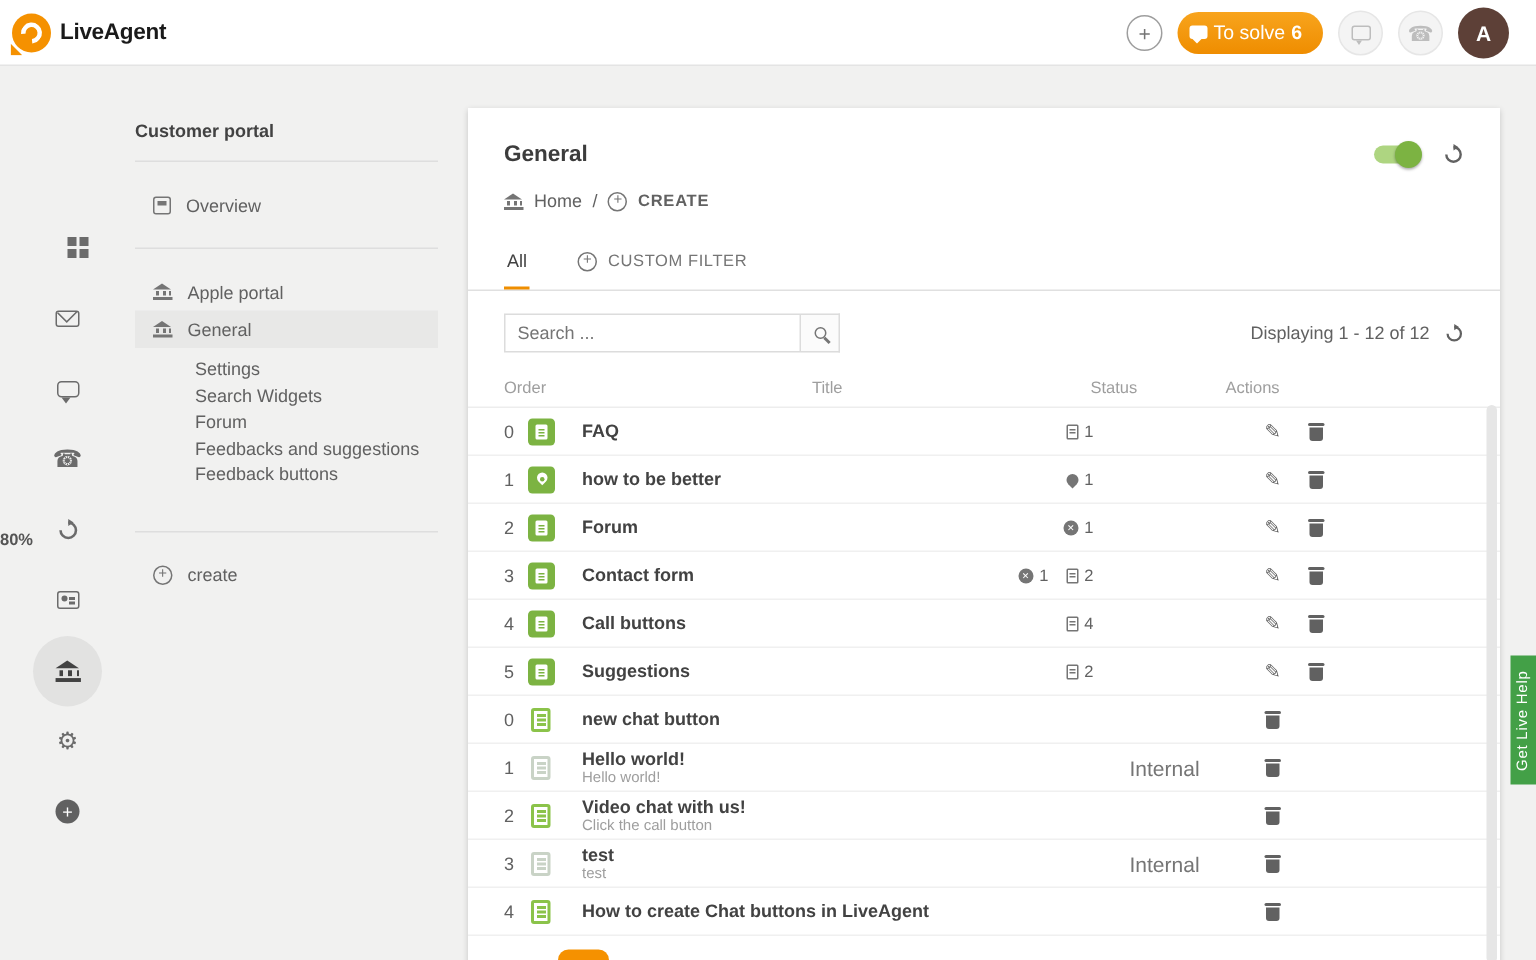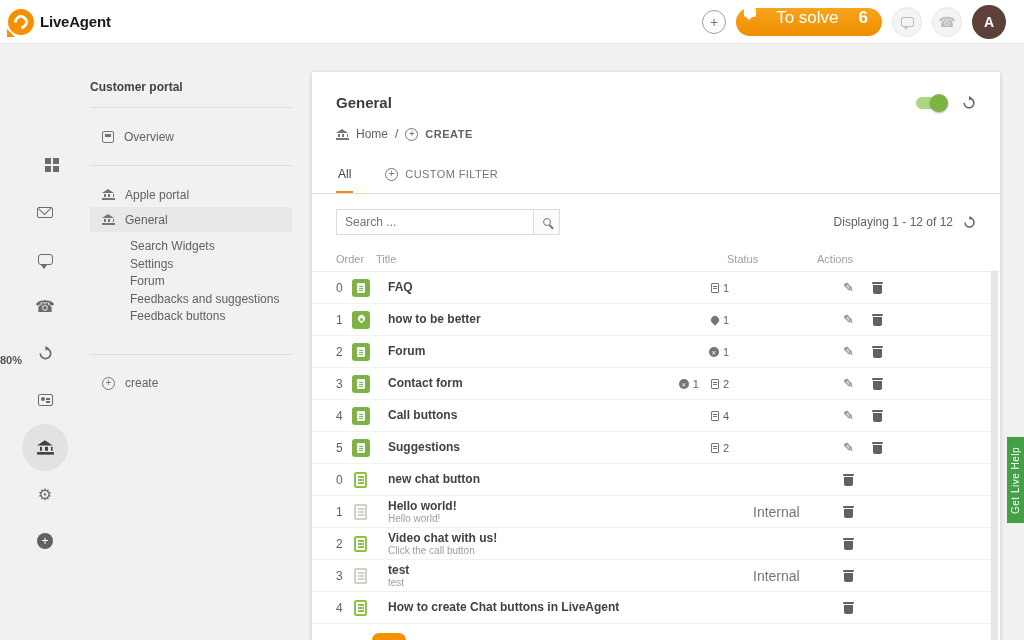--- a/index.html
+++ b/index.html
@@ -22,22 +22,22 @@
             border-radius:50%; border-bottom-color:transparent; transform:rotate(40deg); }
   .logo-mark::before { content:""; position:absolute; left:-1px; bottom:-2px; width:8px; height:8px;
             background:#f59100; clip-path:polygon(0 100%, 100% 0, 100% 100%); transform:rotate(90deg); }
   .logo-text { font-size:15px; font-weight:bold; color:#1a1a1a; letter-spacing:-.2px; }
   .logo-text b { font-weight:bold; }
 
   .topbar-right { display:flex; align-items:center; gap:10px; }
   .tb-circle { border-radius:50%; display:flex; align-items:center; justify-content:center; background:#fff; }
   .tb-circle.outline { width:24px; height:24px; border:1px solid #9e9e9e; color:#757575; font-size:14px; line-height:1; }
   .tb-circle.soft { width:30px; height:30px; border:1px solid #e6e6e6; background:#f4f4f4; color:#c0c0c0; }
-  .to-solve { height:28px; border:none; border-radius:14px; padding:0 14px 0 8px; display:flex; gap:20px;
-              background:linear-gradient(180deg,#f8a41d,#ef8d00); color:#fff; font-size:17px; }
+  .to-solve { height:28px; border:none; border-radius:14px; padding:0 14px 0 8px; display:flex; align-items:center; gap:4px;
+              background:linear-gradient(180deg,#f8a41d,#ef8d00); color:#fff; font-size:13px; }
   .to-solve b { font-weight:bold; }
   .ts-bubble { width:12px; height:9px; background:#fff; border-radius:2px; position:relative; display:inline-block; }
   .ts-bubble::after { content:""; position:absolute; left:2px; bottom:-3px; border-left:3px solid transparent;
               border-right:3px solid transparent; border-top:3px solid #fff; }
   .mini-bubble { width:13px; height:10px; border:1.5px solid #bdbdbd; border-radius:2px; position:relative; display:inline-block; }
   .mini-bubble::after { content:""; position:absolute; left:2px; bottom:-4px; border-left:2.5px solid transparent;
               border-right:2.5px solid transparent; border-top:3px solid #bdbdbd; }
   .mini-phone { font-size:14px; color:#bdbdbd; }
   .avatar { width:34px; height:34px; border-radius:50%; border:none; background:#5d4037; color:#fff;
             font-size:14px; font-weight:bold; display:flex; align-items:center; justify-content:center; }
@@ -114,21 +114,21 @@
   .toolbar { display:flex; justify-content:space-between; align-items:center; padding:15px 24px 11px; }
   .searchbox { display:flex; }
   .searchbox input { width:198px; height:26px; border:1px solid #dcdcdc; padding:0 8px; font-size:12px;
          color:#be185d; outline:none; background:#fff; }
   .search-btn { width:26px; height:26px; border:1px solid #dcdcdc; border-left:none; background:#fbfbfb;
          display:flex; align-items:center; justify-content:center; }
   .displaying { display:flex; align-items:center; gap:10px; font-size:12px; color:#616161; }
 
   .thead { display:flex; align-items:center; height:26px; padding:0 24px; font-size:11px; color:#9e9e9e;
            border-bottom:1px solid #ededed; }
-  .th-order { width:40px; } .th-title { width:351px; } .th-status { width:80px; }
+  .th-order { width:40px; } .th-title { width:351px;text-align:center; } .th-status { width:80px; }
   .th-actions { flex:1; padding-left:10px; }
 
   .trow { display:flex; align-items:center; height:32px; padding:0 24px; border-bottom:1px solid #f0f0f0; font-size:12px; }
   .c-order { width:16px; color:#616161; }
   .c-icon { width:36px; display:flex; align-items:center; }
   .c-title { width:275px; }
   .t-main { font-weight:bold; color:#424242; font-size:12px; line-height:13px; }
   .t-sub { font-size:10px; color:#9e9e9e; line-height:11px; }
   .c-badges { width:90px; display:flex; justify-content:flex-end; align-items:center; gap:12px; padding-right:24px; }
   .c-status { width:80px; font-size:14px; color:#757575; }
@@ -248,22 +248,22 @@
   <div class="sb-group">
     <div class="sb-item">
       <span class="bank-icon"></span>
       <span>Apple portal</span>
     </div>
     <div class="sb-item selected">
       <span class="bank-icon"></span>
       <span>General</span>
     </div>
     <div class="sb-sub">
+      <div>Settings</div>
       <div>Search Widgets</div>
-      <div>Settings</div>
       <div>Forum</div>
       <div>Feedbacks and suggestions</div>
       <div>Feedback buttons</div>
     </div>
   </div>
   <hr class="sb-divider">
   <div class="sb-group">
     <div class="sb-item">
       <span class="plus-o">+</span>
       <span>create</span>

